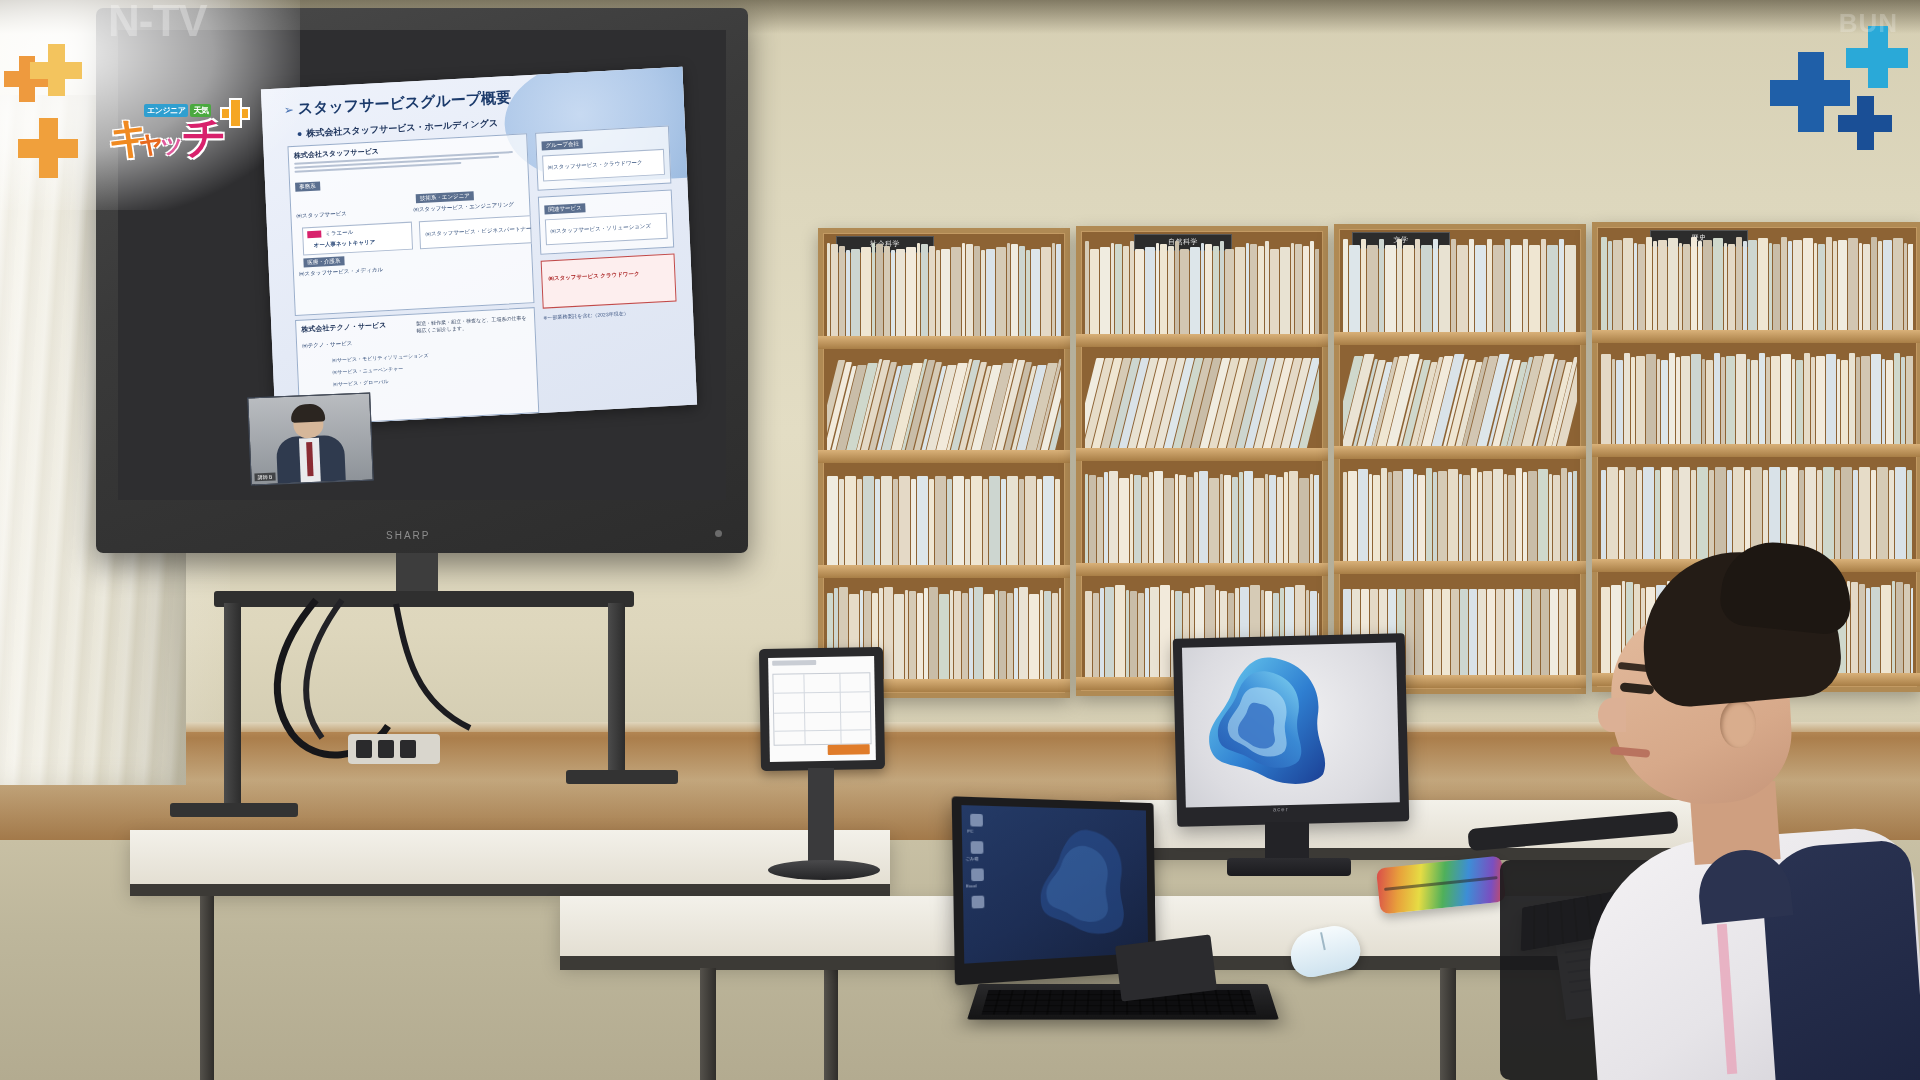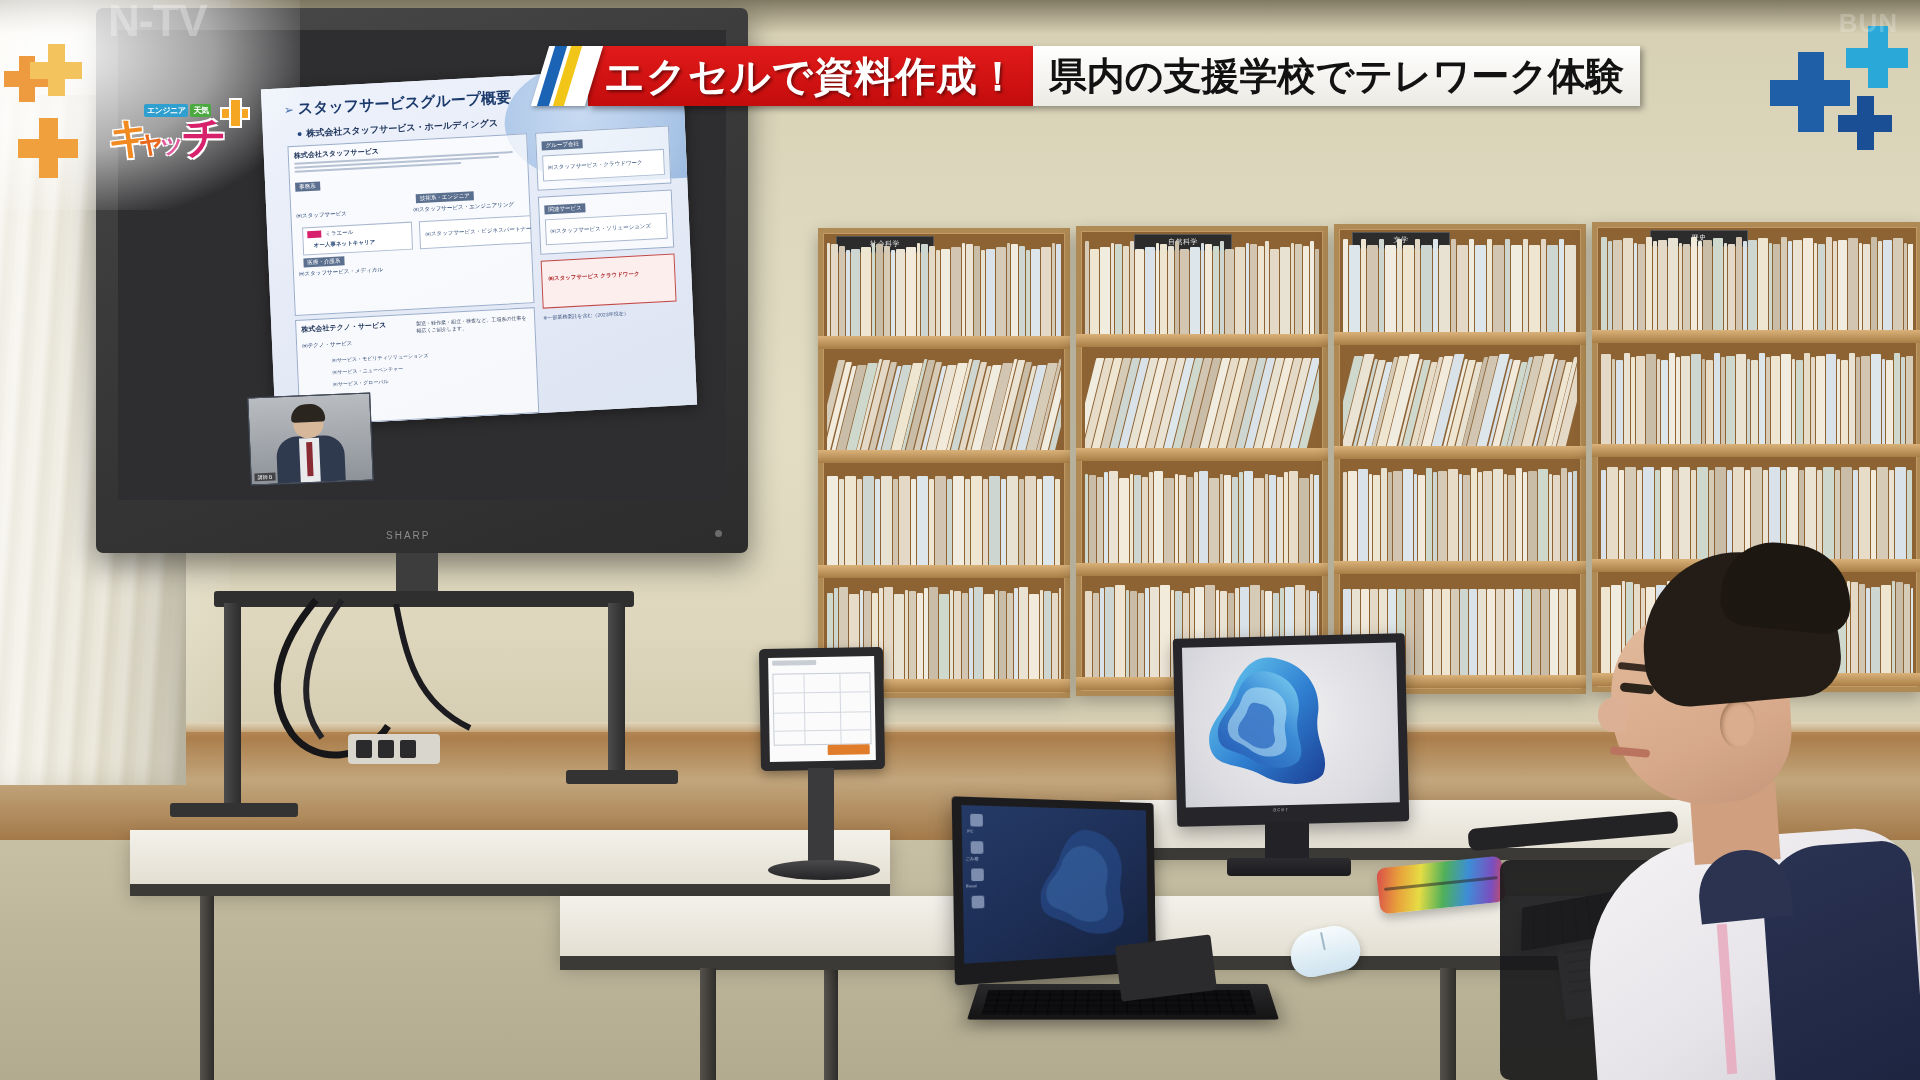--- a/index.html
+++ b/index.html
@@ -1064,28 +1064,20 @@
     <div class="logo-tabs">
       <span class="logo-tab" style="background:#2f9fd0;">エンジニア</span>
       <span class="logo-tab" style="background:#4aa93f;">天気</span>
     </div>
     <div class="logo-plus">
       <i style="left:0;top:9px;width:26px;height:9px;"></i>
       <i style="left:9px;top:0;width:9px;height:26px;"></i>
     </div>
   </div>
 
-  <div class="headline">
-    <div class="hl-slash">
-      <span class="s1"></span>
-        <span class="s2"></span>
-    </div>
-    <div class="hl-red">エクセルで資料作成！</div>
-    <div class="hl-white">県内の支援学校でテレワーク体験</div>
-  </div>
 
   <div class="plus" style="left:1770px;top:52px;width:80px;height:80px;">
     <i style="left:0;top:28px;width:80px;height:26px;background:#1f5fa8;"></i>
     <i style="left:28px;top:0;width:26px;height:80px;background:#1f5fa8;"></i>
   </div>
   <div class="plus" style="left:1846px;top:26px;width:62px;height:62px;">
     <i style="left:0;top:22px;width:62px;height:20px;background:#2aa9d8;"></i>
     <i style="left:22px;top:0;width:20px;height:62px;background:#2aa9d8;"></i>
   </div>
   <div class="plus" style="left:1838px;top:96px;width:54px;height:54px;">

